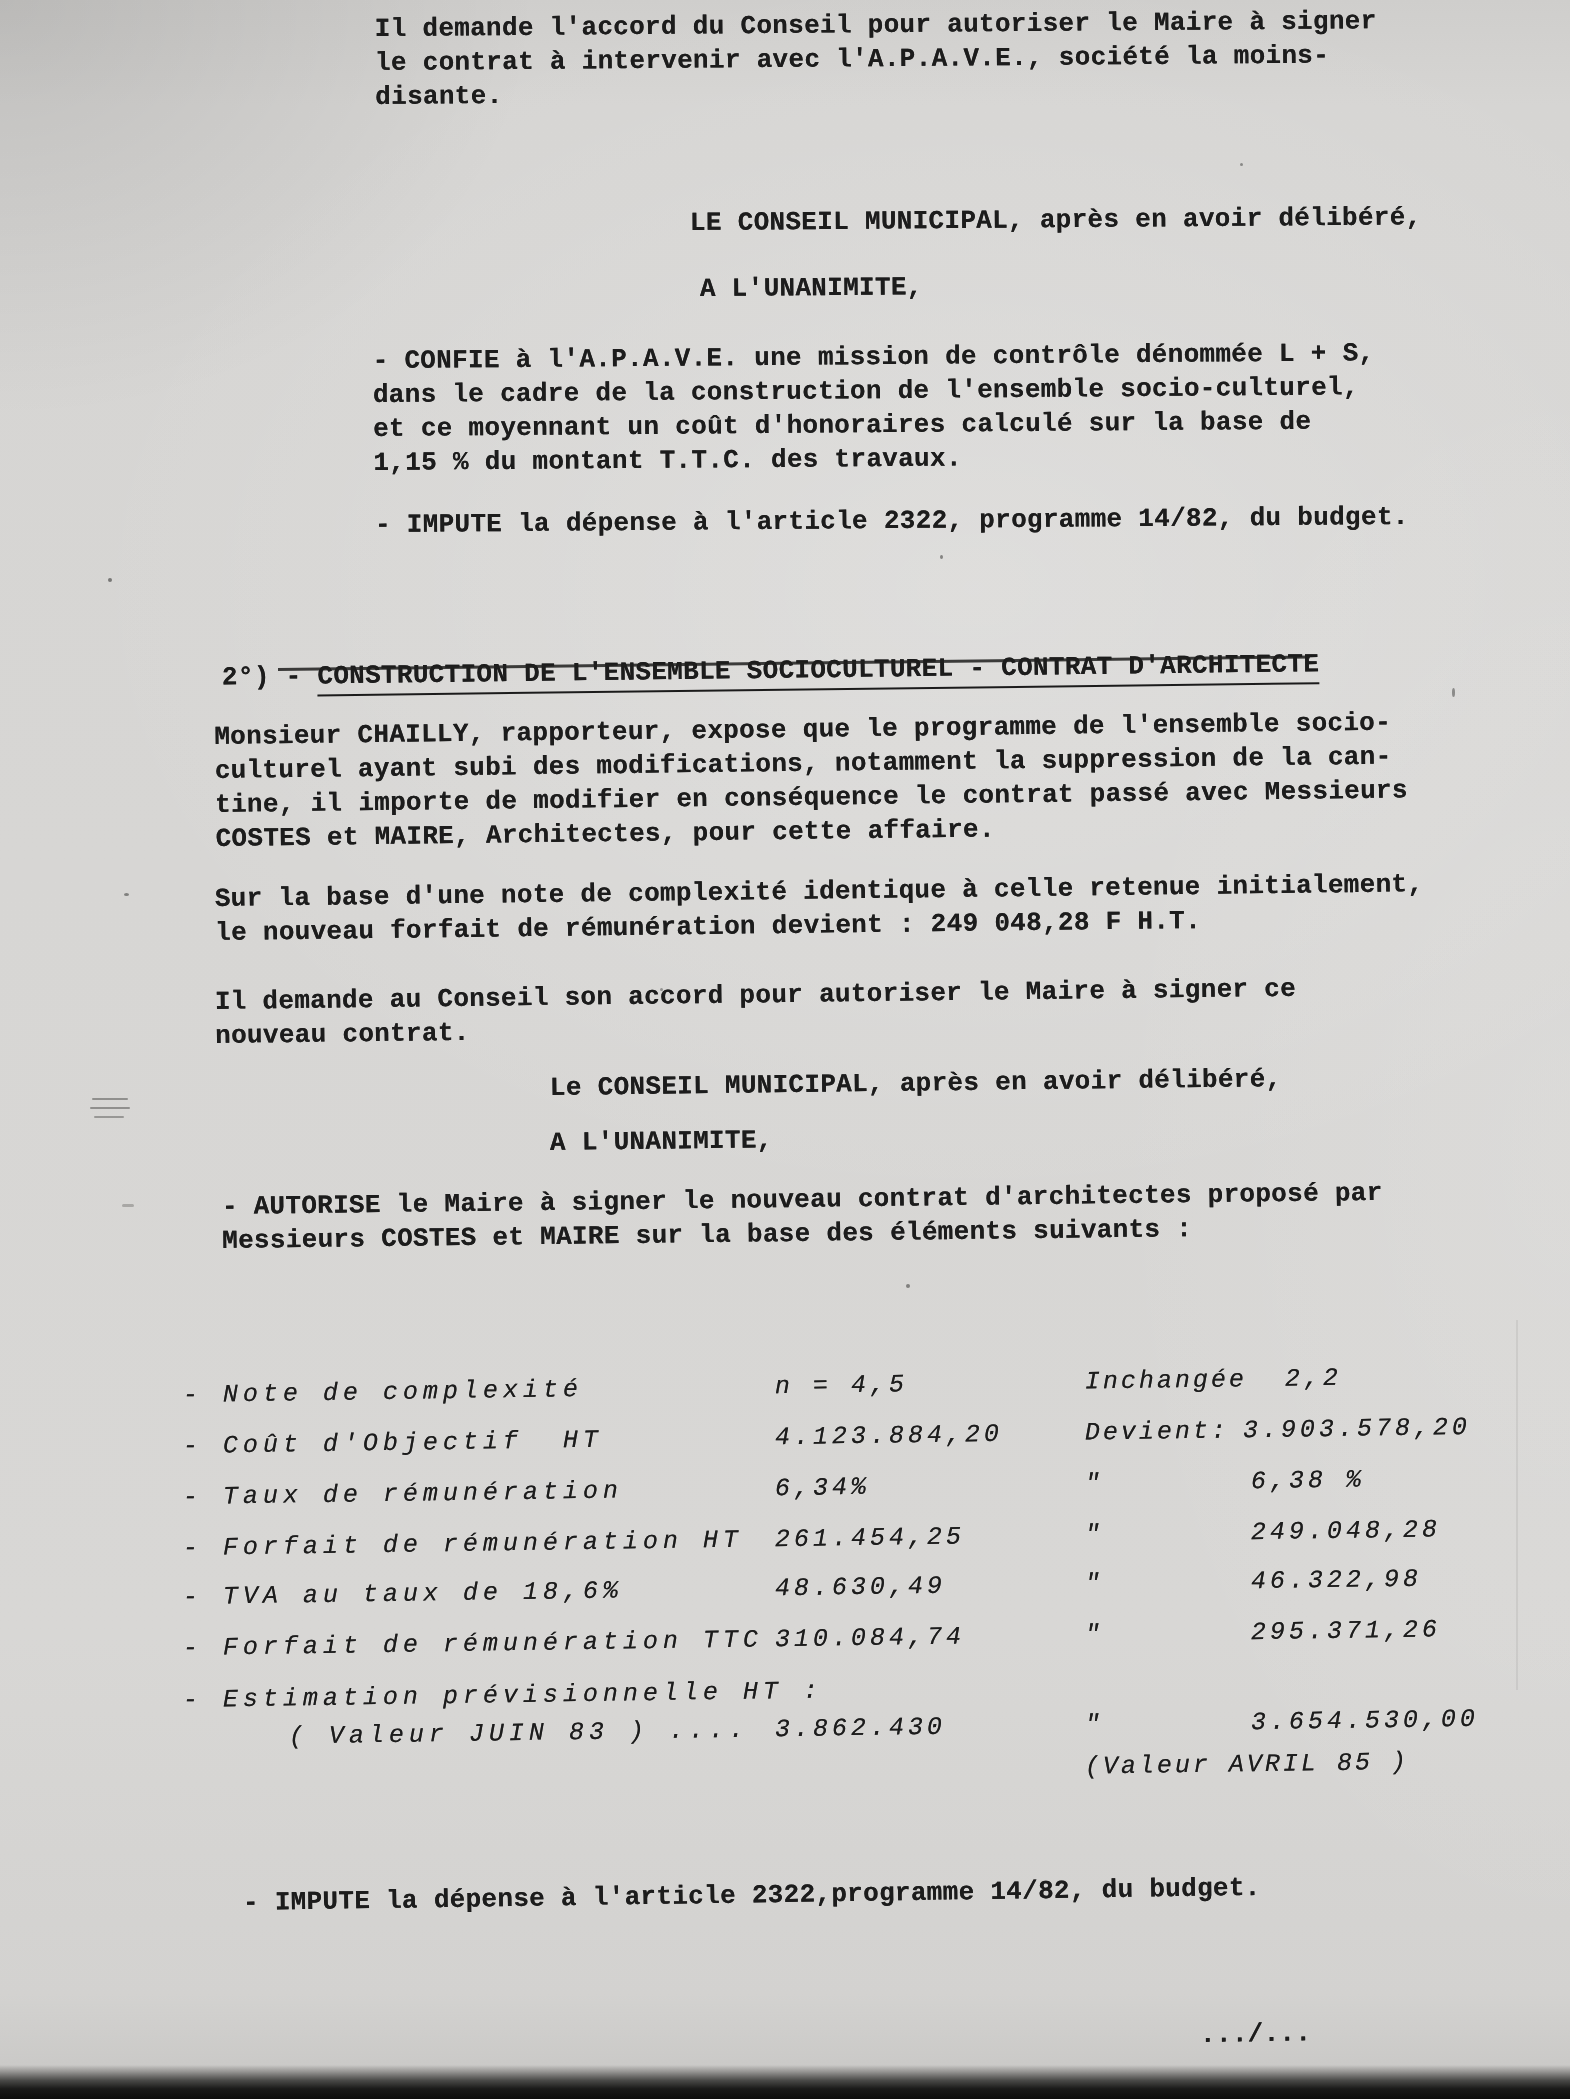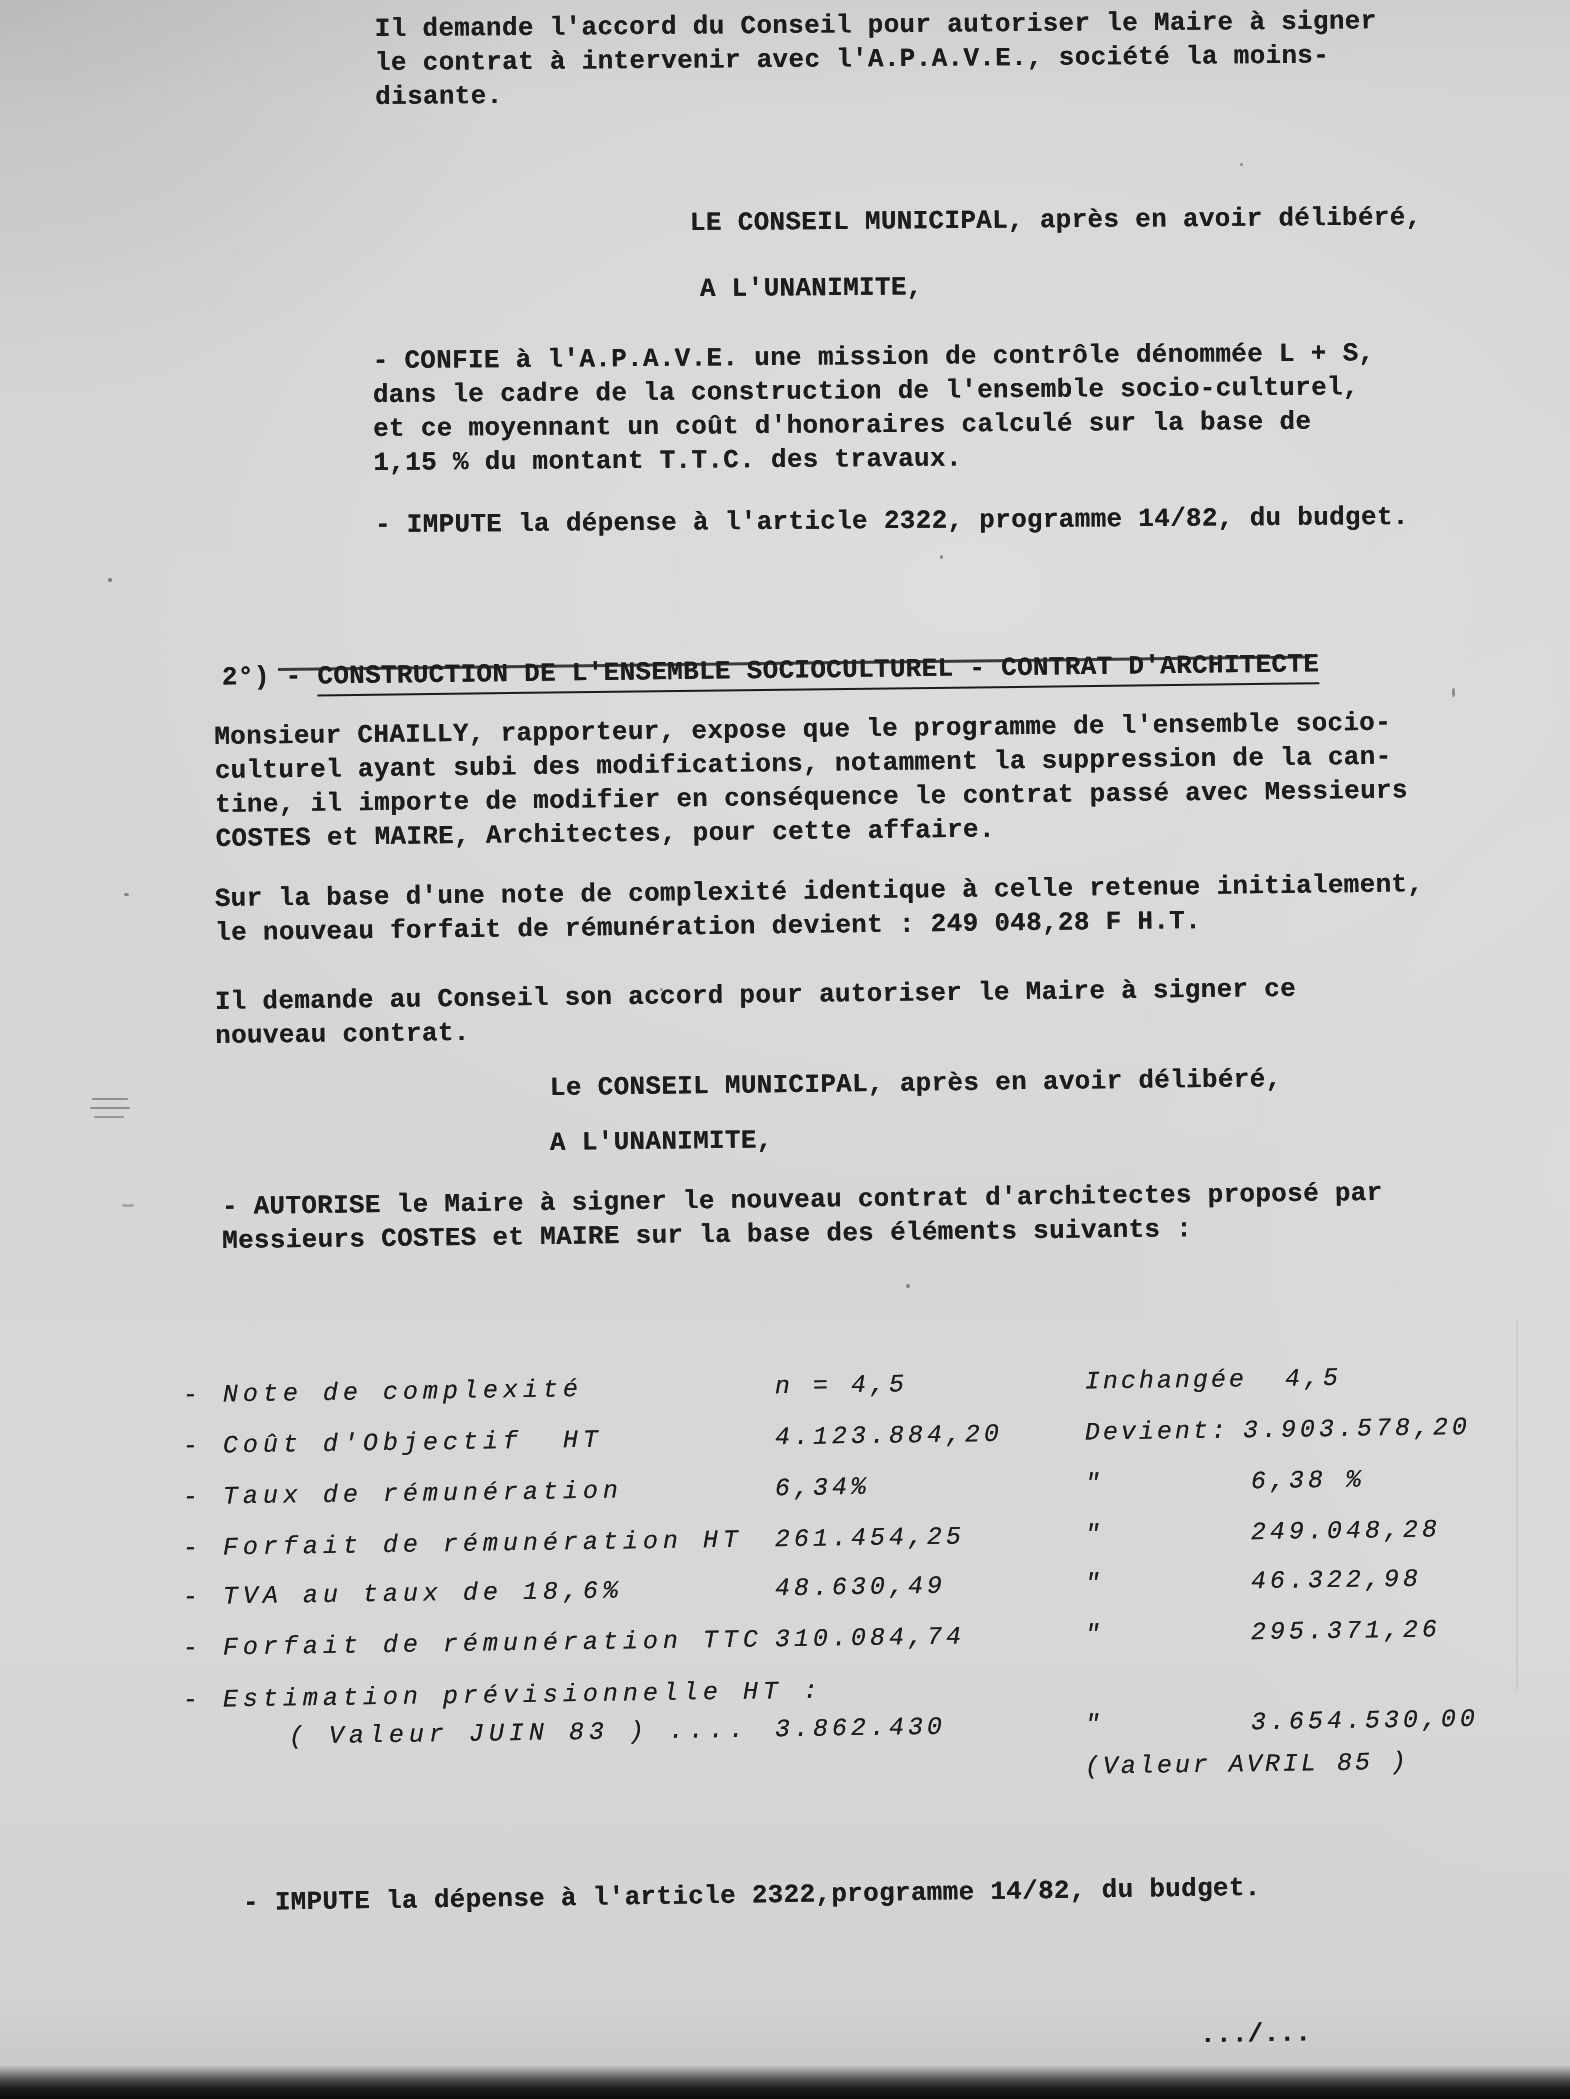--- a/index.html
+++ b/index.html
@@ -98,21 +98,21 @@
 
 <div class="blk tB" style="left:550px;top:1071px;">Le CONSEIL MUNICIPAL, après en avoir délibéré,</div>
 
 <div class="blk tB" style="left:550px;top:1126px;">A L'UNANIMITE,</div>
 
 <div class="blk tB" style="left:222px;top:1190px;">- AUTORISE le Maire à signer le nouveau contrat d'architectes proposé par
 Messieurs COSTES et MAIRE sur la base des éléments suivants :</div>
 
 <div>
   <div class="trow r1">
-    <span class="lbl">- Note de complexité</span><span class="old">n = 4,5</span><span class="right"><span class="mark">Inchangée</span><span class="val">4,5</span></span>
+    <span class="lbl">- Note de complexité</span><span class="old">n = 4,5</span><span class="right"><span class="mark">Inchangée</span><span class="val">2,2</span></span>
   </div>
   <div class="trow r2">
     <span class="lbl">- Coût d'Objectif  HT</span><span class="old">4.123.884,20</span><span class="right"><span class="mark">Devient:</span><span class="val">3.903.578,20</span></span>
   </div>
   <div class="trow r3">
     <span class="lbl">- Taux de rémunération</span><span class="old">6,34%</span><span class="right"><span class="mark">"</span><span class="val">6,38 %</span></span>
   </div>
   <div class="trow r4">
     <span class="lbl">- Forfait de rémunération HT</span><span class="old">261.454,25</span><span class="right"><span class="mark">"</span><span class="val">249.048,28</span></span>
   </div>

